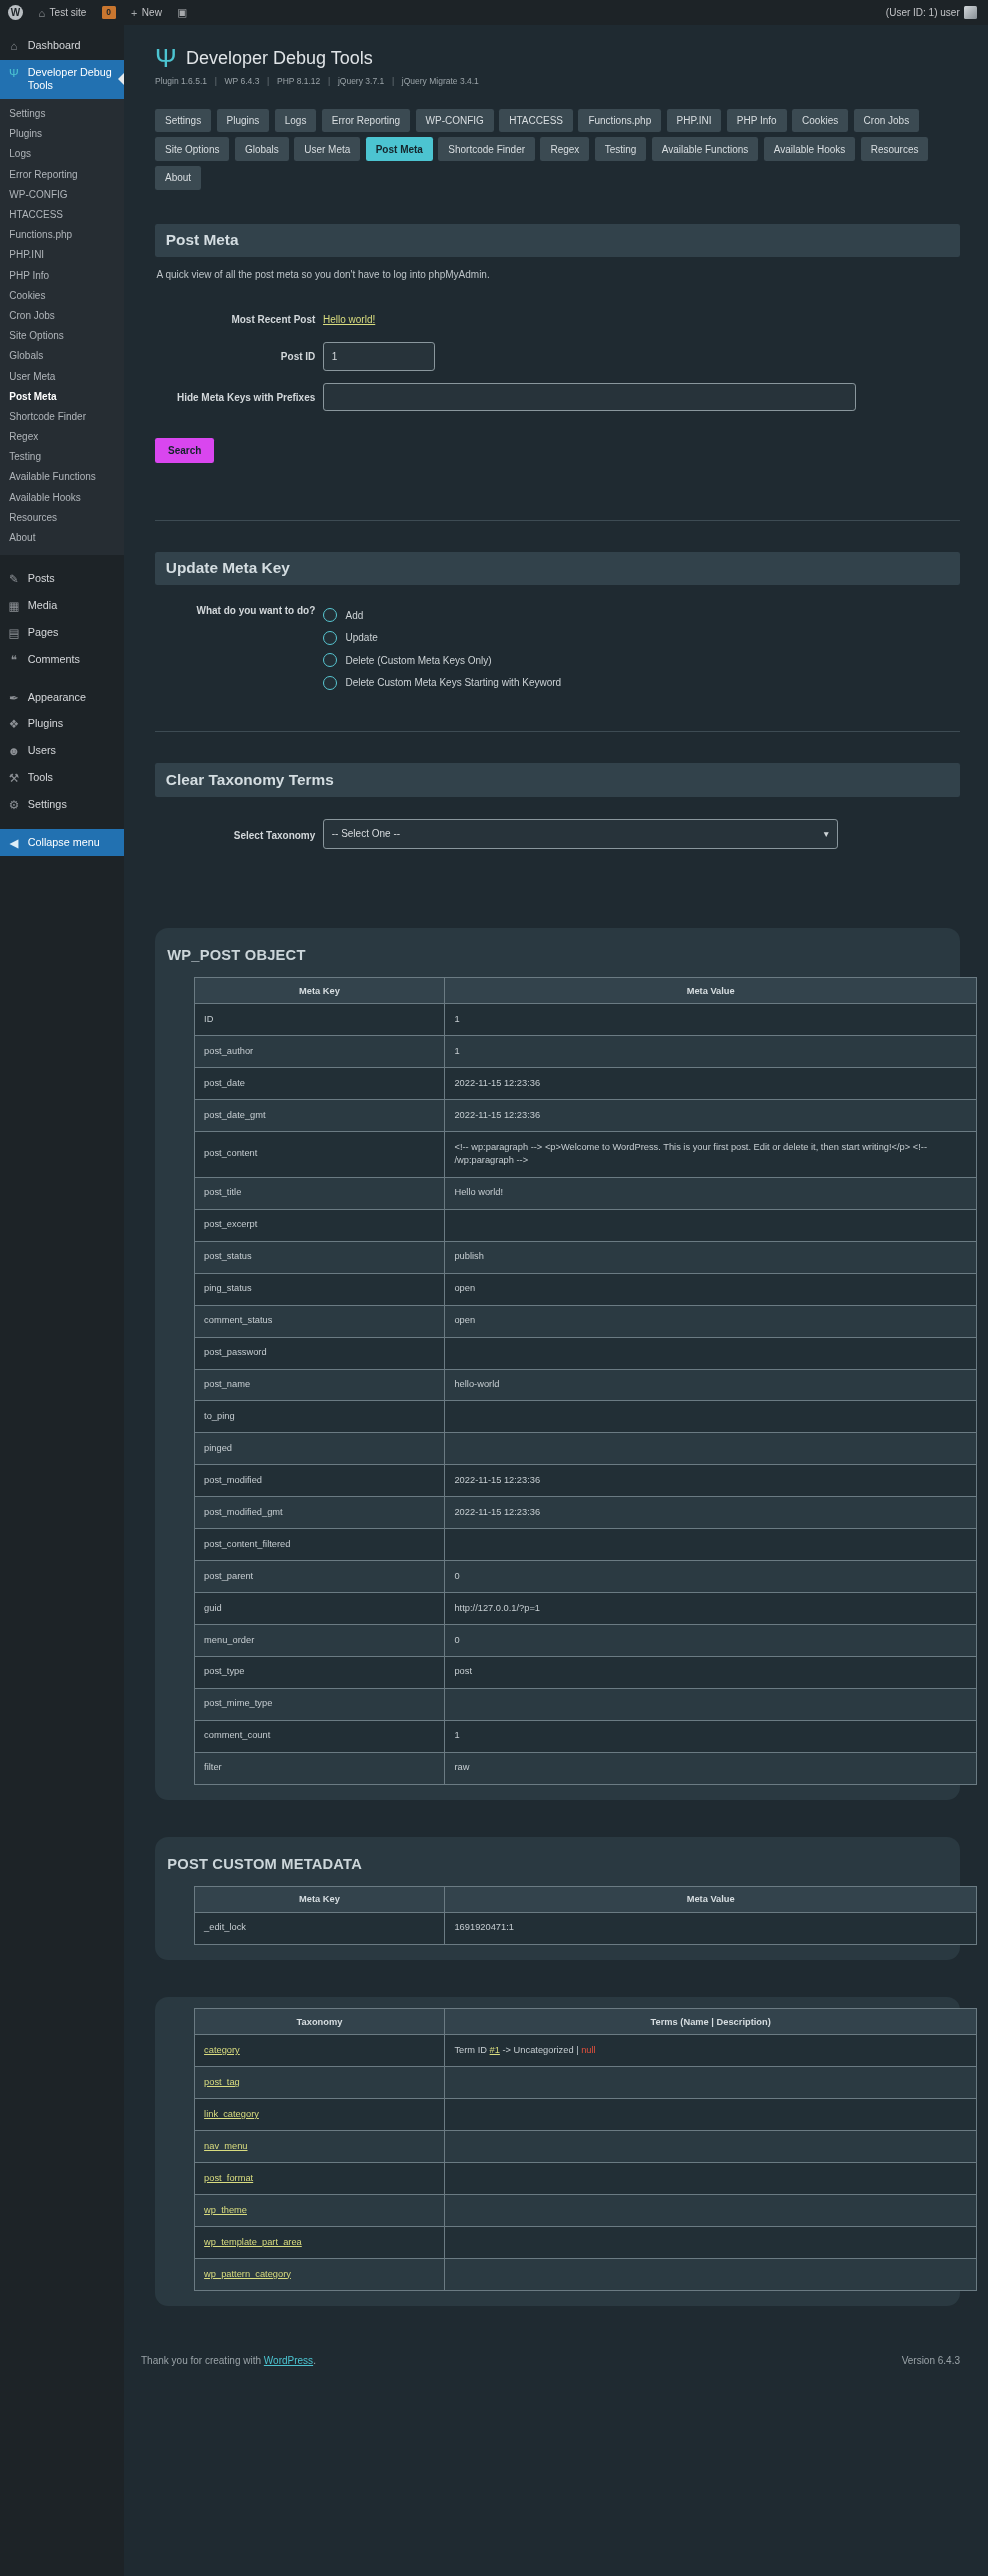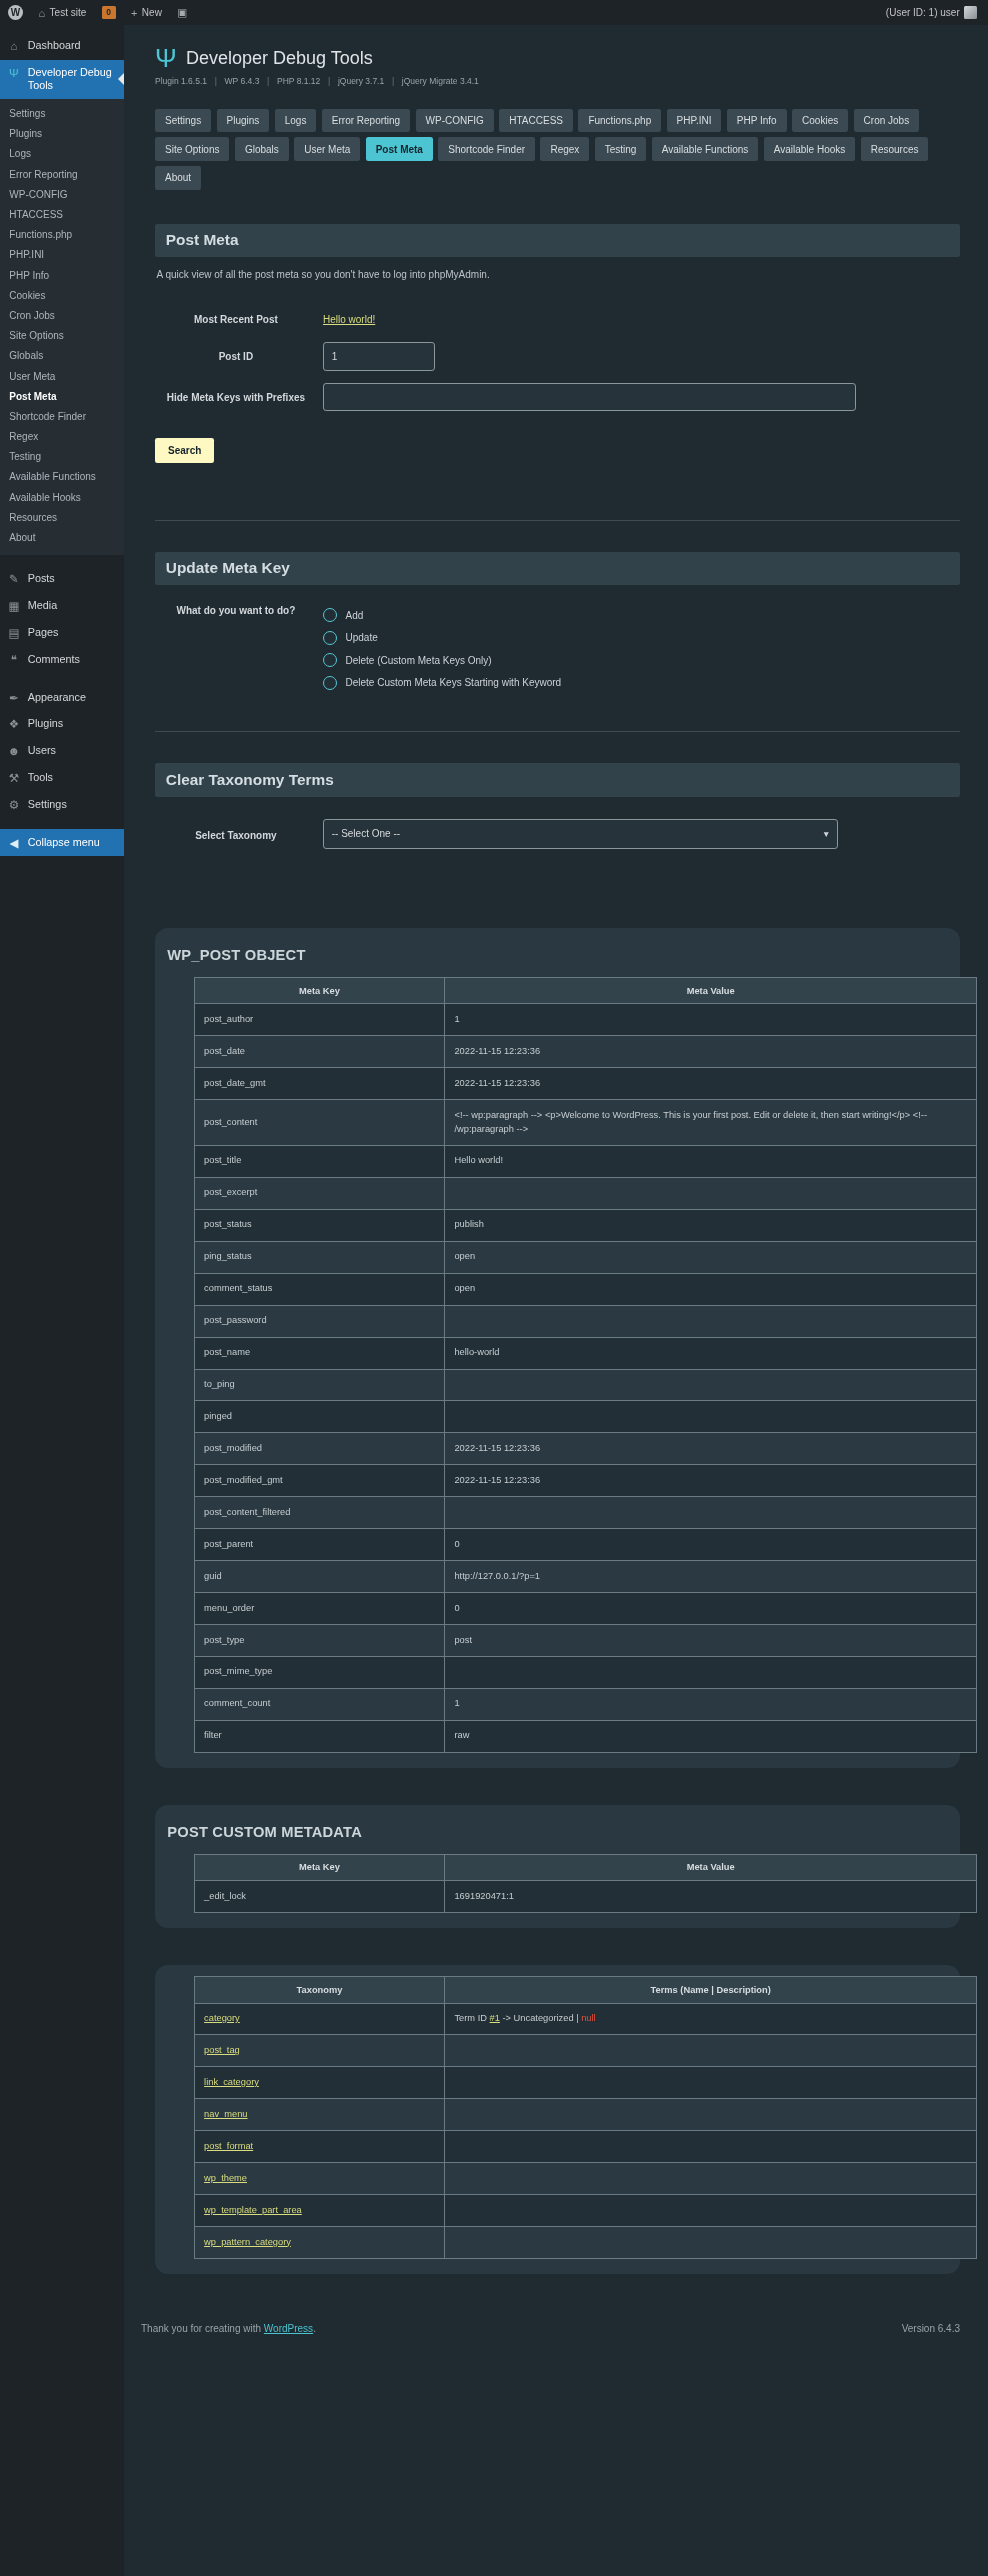--- a/index.html
+++ b/index.html
@@ -36,27 +36,27 @@
   .logo{color:#4cc4d1;font-size:26px;line-height:1;}
   h1{font-size:18px;font-weight:normal;color:#e0e4e7;margin:0;}
   .meta-line{font-size:8.5px;color:#9aa3a8;margin:4.6px 0 23px;}
   .meta-line .sep{margin:0 7.7px;color:#6d777c;}
   .tabs{display:flex;flex-wrap:wrap;gap:5.4px;max-width:780px;margin-bottom:34px;}
   .tab{background:#3b4a52;color:#d9dee1;font-size:10px;padding:6.2px 10px;border-radius:2.3px;border:none;cursor:pointer;font-family:inherit;}
   .tab.active{background:#4cc4d1;color:#15242b;font-weight:bold;}
   .section-bar{background:#32424b;color:#d4dde1;font-size:15.4px;font-weight:bold;padding:7.7px 10.8px;border-radius:2.3px;margin:12.4px 0 12.4px;}
   .desc{font-size:10px;color:#bdc4c8;margin:0 0 23px 1.5px;}
   .form-table{border-collapse:collapse;margin:3.1px 0 6.2px;}
-  .form-table th{text-align:center;font-size:10px;color:#d3d8db;font-weight:bold;padding:10.8px 7.7px 10.8px 1.5px;width:168px;vertical-align:middle;}
+  .form-table th{text-align:right;font-size:10px;color:#d3d8db;font-weight:bold;padding:10.8px 7.7px 10.8px 1.5px;width:168px;vertical-align:middle;}
   .form-table td{padding:6.2px 0;vertical-align:middle;}
   a.link{color:#d9dc7f;text-decoration:underline;cursor:pointer;}
   input.text{background:#27333a;border:0.8px solid #8a979d;border-radius:3.1px;color:#d6dadd;font-size:10px;padding:7.7px 7.7px;font-family:inherit;}
   .input-small{width:112px;}
   .input-wide{width:533px;padding:9.3px 7.7px;}
-  .btn{background:#fef9c3;color:#132329;font-size:10px;font-weight:bold;border:none;border-radius:2.3px;padding:7px 13px;margin:14px 0 26px;cursor:pointer;font-family:inherit;}
+  .btn{background:#d946ef;color:#132329;font-size:10px;font-weight:bold;border:none;border-radius:2.3px;padding:7px 13px;margin:14px 0 26px;cursor:pointer;font-family:inherit;}
   hr.divider{border:none;border-top:0.8px solid #3d4b53;margin:31px 0;}
   .radio-group{display:flex;flex-direction:column;gap:8.5px;padding:4.6px 0;justify-content:space-between;}
   .radio-option{display:flex;align-items:center;gap:8.5px;font-size:10px;color:#cdd3d6;cursor:pointer;}
   .radio{width:14px;height:14px;border-radius:50%;border:0.8px solid #58c7d2;background:#222e35;flex-shrink:0;}
   .select-wrap{position:relative;width:515px;margin:3.1px 0 7.7px;}
   select{width:100%;background:#27333a;border:0.8px solid #8a979d;border-radius:3.1px;color:#d6dadd;font-size:10px;padding:8.5px 7.7px;appearance:none;-webkit-appearance:none;font-family:inherit;cursor:pointer;}
   .chev{position:absolute;right:7.7px;top:50%;transform:translateY(-50%);color:#cfd5d8;font-size:8.5px;pointer-events:none;}
   .panel{background:#2a3941;border-radius:13px;padding:10.8px 10.8px 15.4px;margin:37px 0;}
   .panel.first{margin-top:66px;}
   .panel-title{font-size:14.7px;font-weight:bold;color:#ccd6da;margin:7.7px 1.5px 14px;letter-spacing:0.2px;}
@@ -290,20 +290,24 @@
       <div class="panel-title">WP_POST OBJECT</div>
       <table class="data-table">
         <thead>
           <tr>
             <th class="key">Meta Key</th>
             <th>Meta Value</th>
           </tr>
         </thead>
         <tbody id="wp-post-tbody">
             <tr>
+              <td class="key">ID</td>
+              <td>1</td>
+            </tr>
+            <tr>
               <td class="key">post_author</td>
               <td>1</td>
             </tr>
             <tr>
               <td class="key">post_date</td>
               <td>2022-11-15 12:23:36</td>
             </tr>
             <tr>
               <td class="key">post_date_gmt</td>
               <td>2022-11-15 12:23:36</td>

